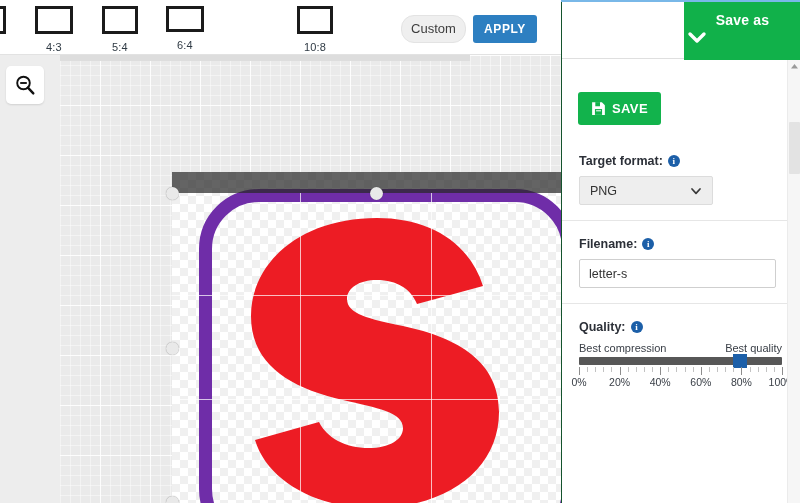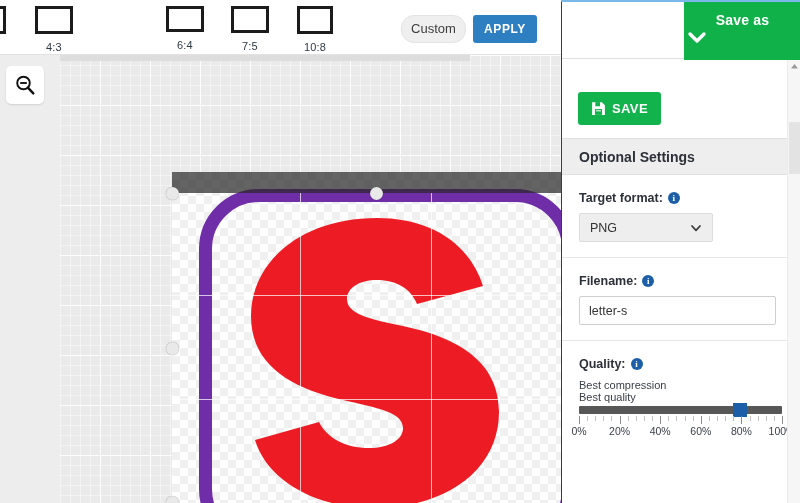--- a/index.html
+++ b/index.html
@@ -360,27 +360,27 @@
     <div id="ratio-toolbar">
 
       <div class="ratio-item" style="left:-42px;">
         <span class="ratio-box" style="width:38px;height:28px;"></span>
       </div>
 
       <div class="ratio-item" style="left:25px;">
         <span class="ratio-box" style="width:38px;height:28px;"></span>
         <span class="ratio-label">4:3</span>
       </div>
+      <div class="ratio-item" style="left:91px;">
+        <span class="ratio-box" style="width:36px;height:28px;"></span>
+        <span class="ratio-label">5:4</span>
+      </div>
       <div class="ratio-item" style="left:156px;">
         <span class="ratio-box" style="width:38px;height:26px;"></span>
         <span class="ratio-label">6:4</span>
-      </div>
-      <div class="ratio-item" style="left:221px;">
-        <span class="ratio-box" style="width:38px;height:27px;"></span>
-        <span class="ratio-label">7:5</span>
       </div>
       <div class="ratio-item" style="left:286px;">
         <span class="ratio-box" style="width:36px;height:28px;"></span>
         <span class="ratio-label">10:8</span>
       </div>
 
       <div id="custom-button">Custom</div>
       <div id="apply-button">APPLY</div>
     </div>
 
@@ -454,21 +454,20 @@
           <svg width="15" height="15" viewBox="0 0 16 16">
             <path d="M1.2 1.2 h10.4 L14.8 4.4 V14.8 H1.2 Z" fill="#ffffff"></path>
             <rect x="4.6" y="1.2" width="5" height="4.4" fill="#12b34c"></rect>
             <rect x="4.2" y="8.6" width="7.6" height="6.2" fill="#12b34c"></rect>
             <rect x="5.4" y="9.9" width="5.2" height="1.1" fill="#ffffff"></rect>
           </svg>
           <span>SAVE</span>
         </div>
       </div>
 
-      <div id="optional-settings-header">Optional Settings</div>
 
       <div class="panel-section">
         <div class="field-label">
           <span>Target format:</span>
           <span class="info-icon">i</span>
         </div>
         <div id="target-format-select">
           <span>PNG</span>
           <svg id="target-format-chevron" width="14" height="12" viewBox="0 0 14 12">
             <polyline points="3,4 7,8.4 11,4" fill="none" stroke="#3a3a3a" stroke-width="1.7" stroke-linecap="round" stroke-linejoin="round"></polyline>
@@ -483,21 +482,21 @@
         </div>
         <input id="filename-input" type="text" value="letter-s" style="">
       </div>
 
       <div class="panel-section" style="border-bottom:none;">
         <div class="field-label">
           <span>Quality:</span>
           <span class="info-icon">i</span>
         </div>
 
-        <div id="slider-ends" style="width:203px;flex-direction:column;">
+        <div id="slider-ends" style="width:203px;">
           <span>Best compression</span>
           <span>Best quality</span>
         </div>
 
         <div id="slider-track">
           <div id="slider-thumb" style="left: 154.2px;"></div>
         </div>
 
         <div id="slider-ticks">
             <div class="tick" style="left: 0px; height: 8px; background: rgb(141, 141, 141);"></div>

